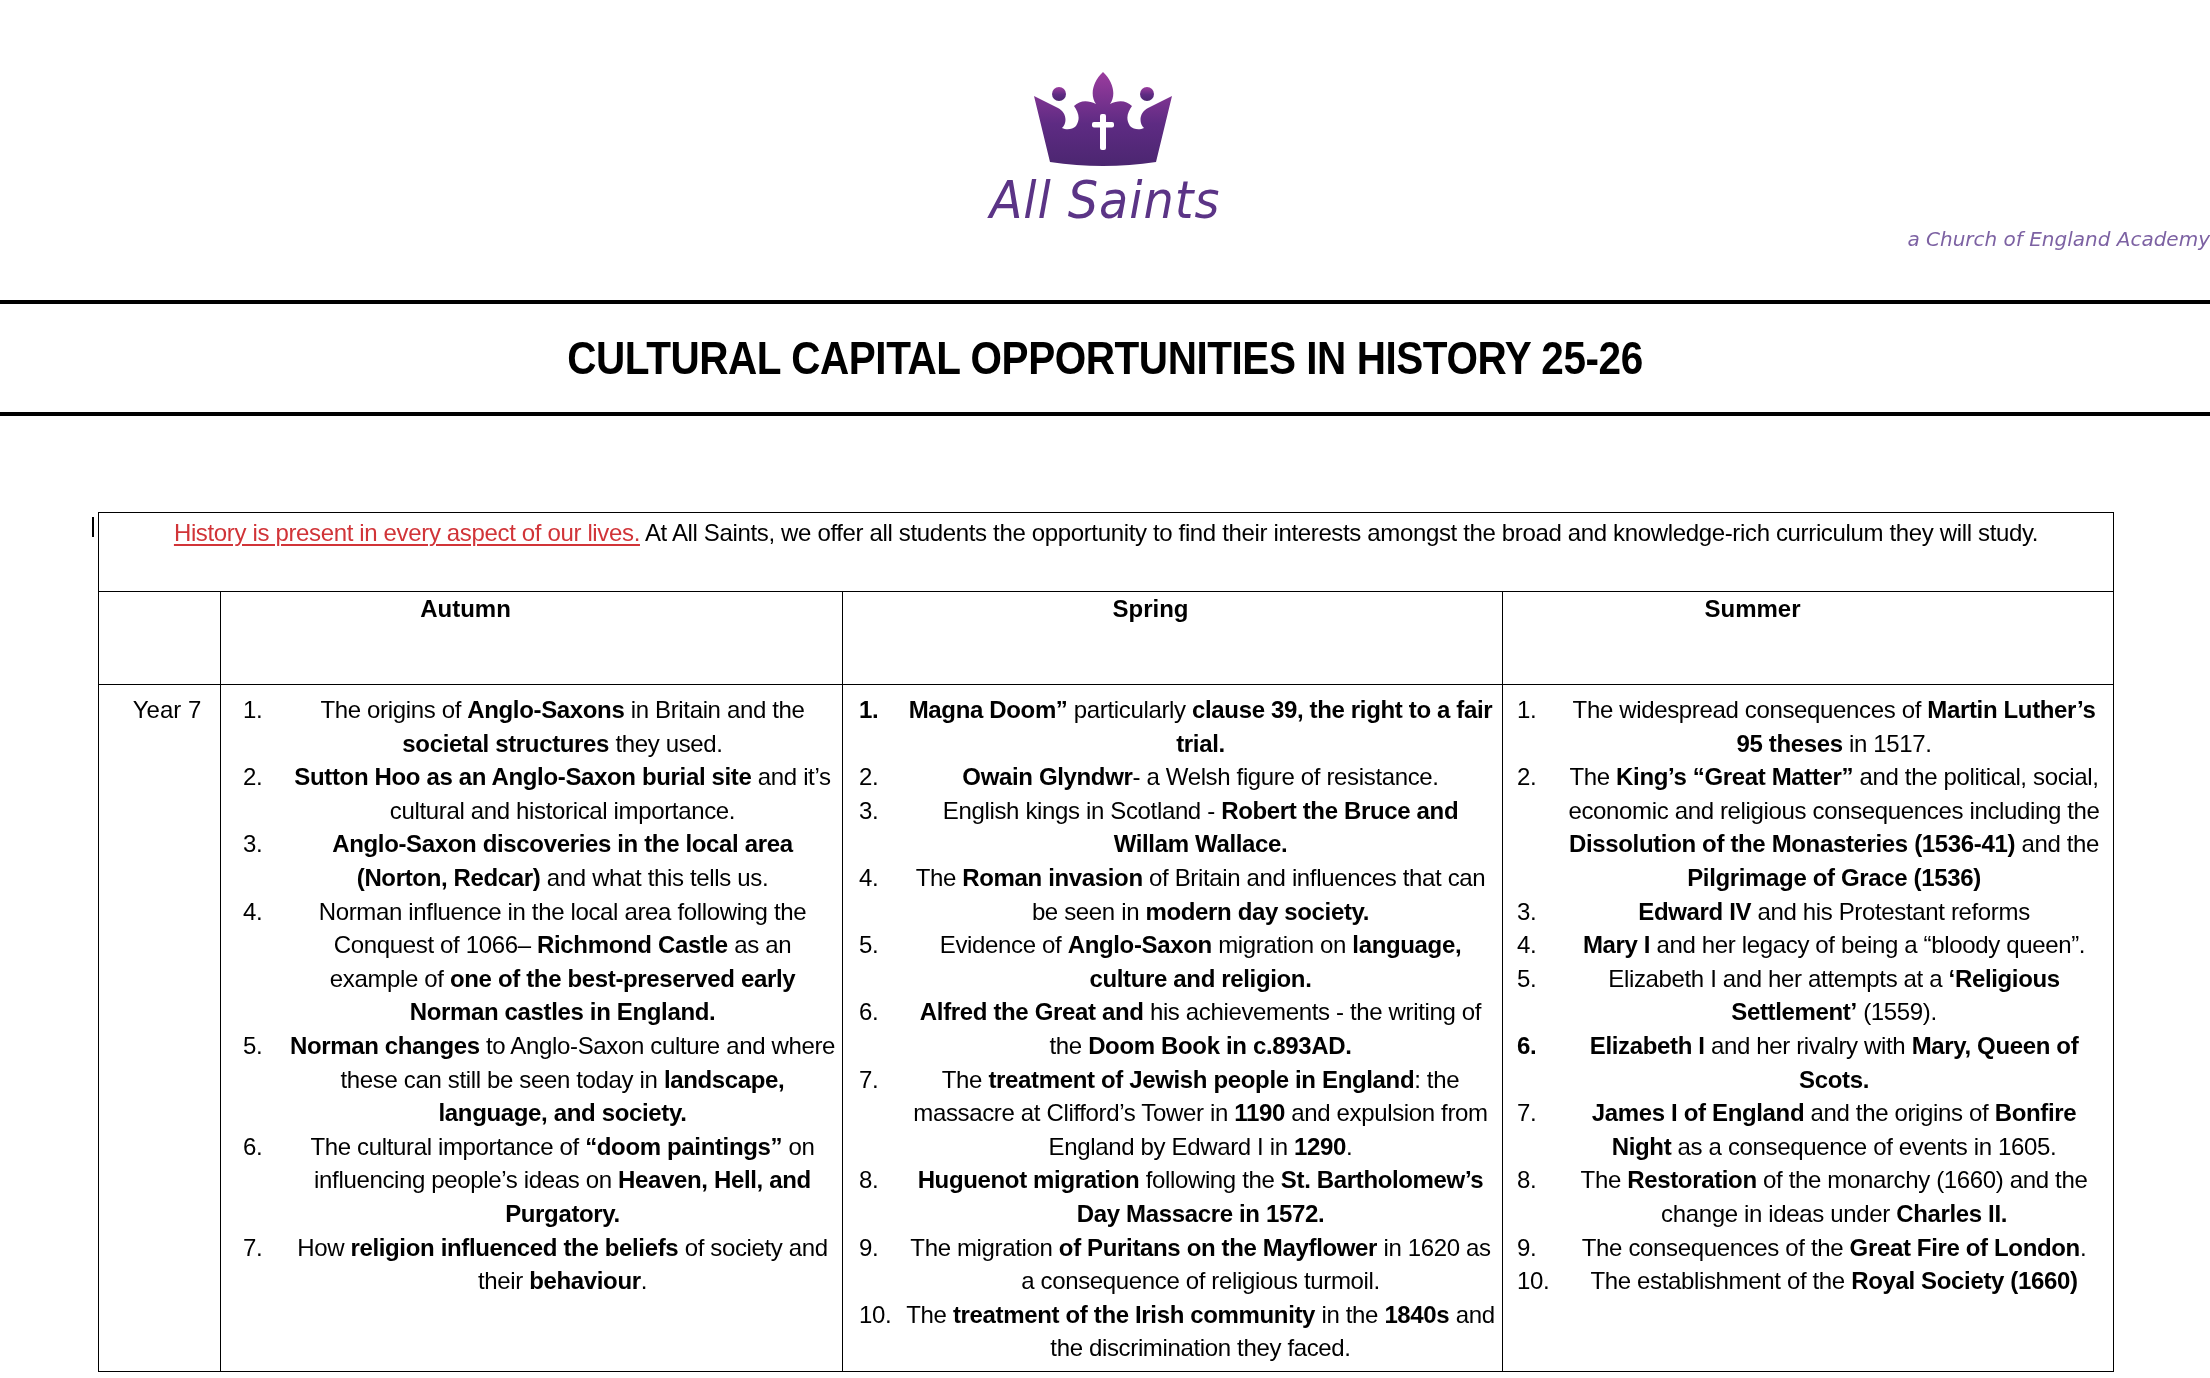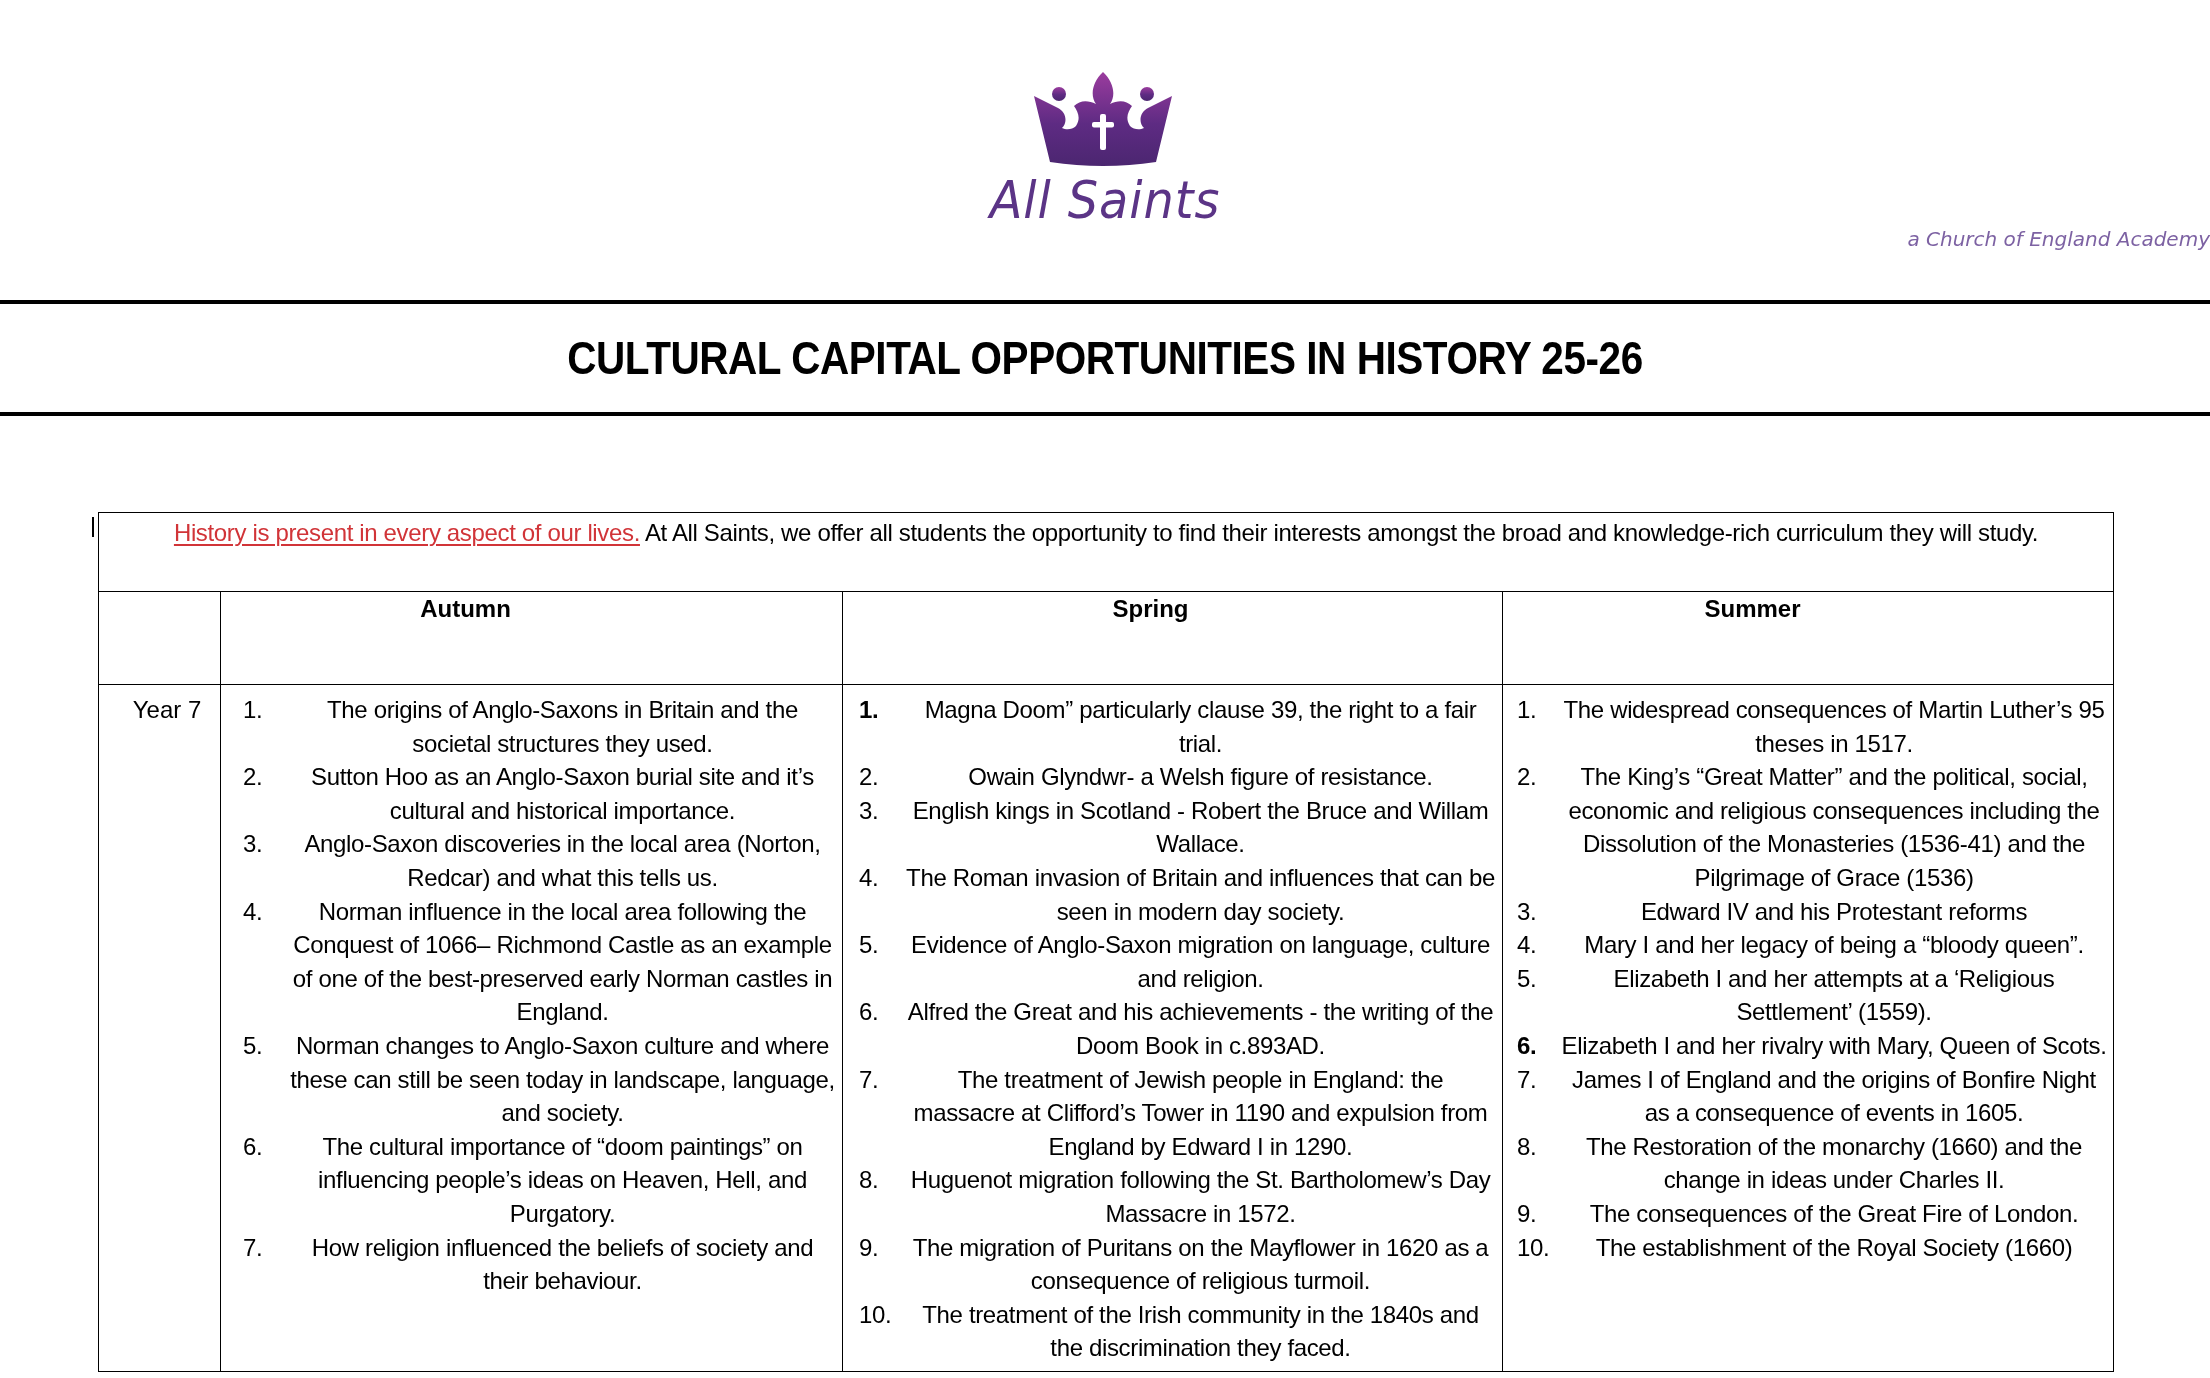--- a/index.html
+++ b/index.html
@@ -48,21 +48,21 @@
   .year-cell { font-weight: normal; padding: 8px 0 0 15px !important; }
   .body-row td { height: 678px; }
   ol.items { list-style: none; margin: 0; padding: 8px 0 0 0; }
   ol.items li { position: relative; padding-left: 68px; padding-right: 6px; }
   ol.items li .num { position: absolute; left: 22px; top: 0; }
   ol.items li .num.b { font-weight: bold; }
   .col-spring ol.items li .num { left: 16px; }
   .col-spring ol.items li { padding-left: 62px; }
   .col-summer ol.items li .num { left: 14px; }
   .col-summer ol.items li { padding-left: 58px; }
-  b { font-weight: normal; }
+  b { font-weight: bold; }
   .t { letter-spacing: -0.35px; }
 </style>
 </head>
 <body>
 
 <div class="logo">
   <svg class="crown" viewBox="0 0 146 98">
     <defs>
       <linearGradient id="cg" x1="0" y1="0" x2="0" y2="1">
         <stop offset="0" stop-color="#9b3c9e"></stop>

